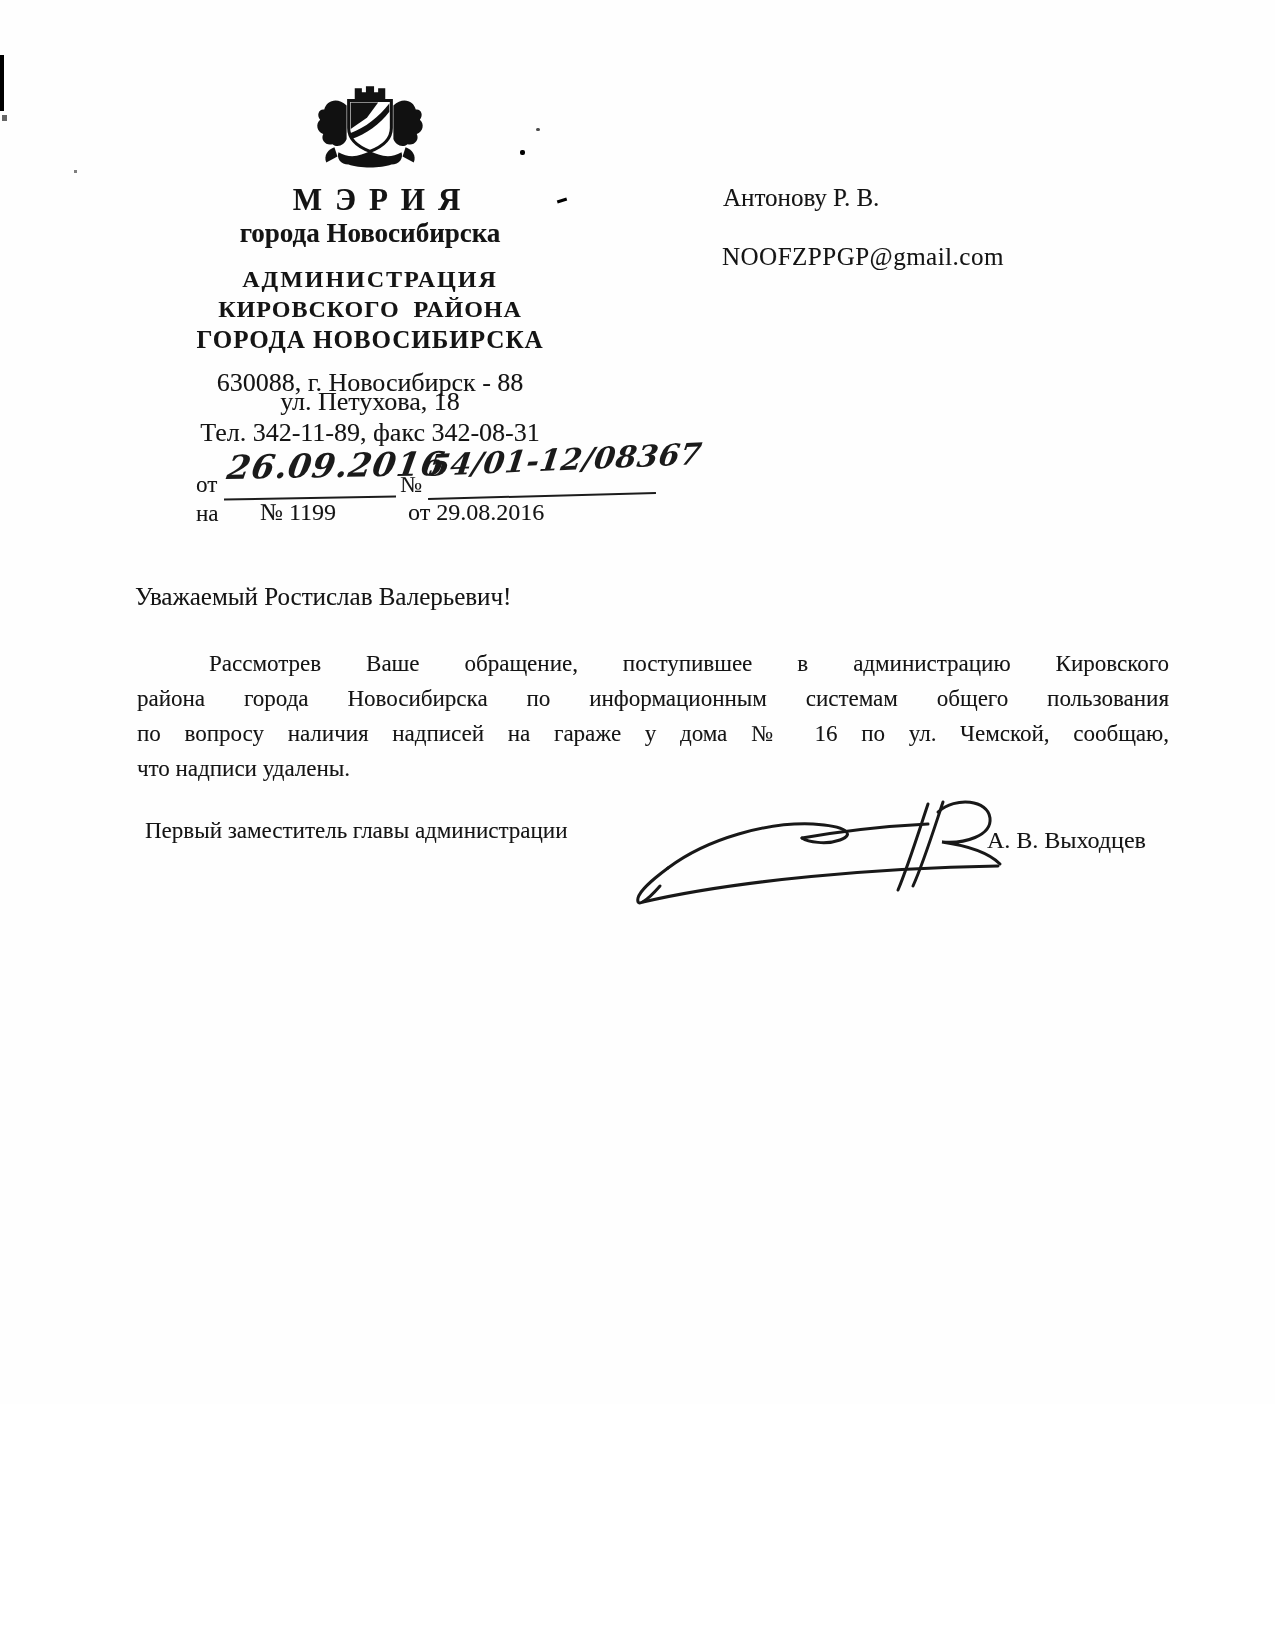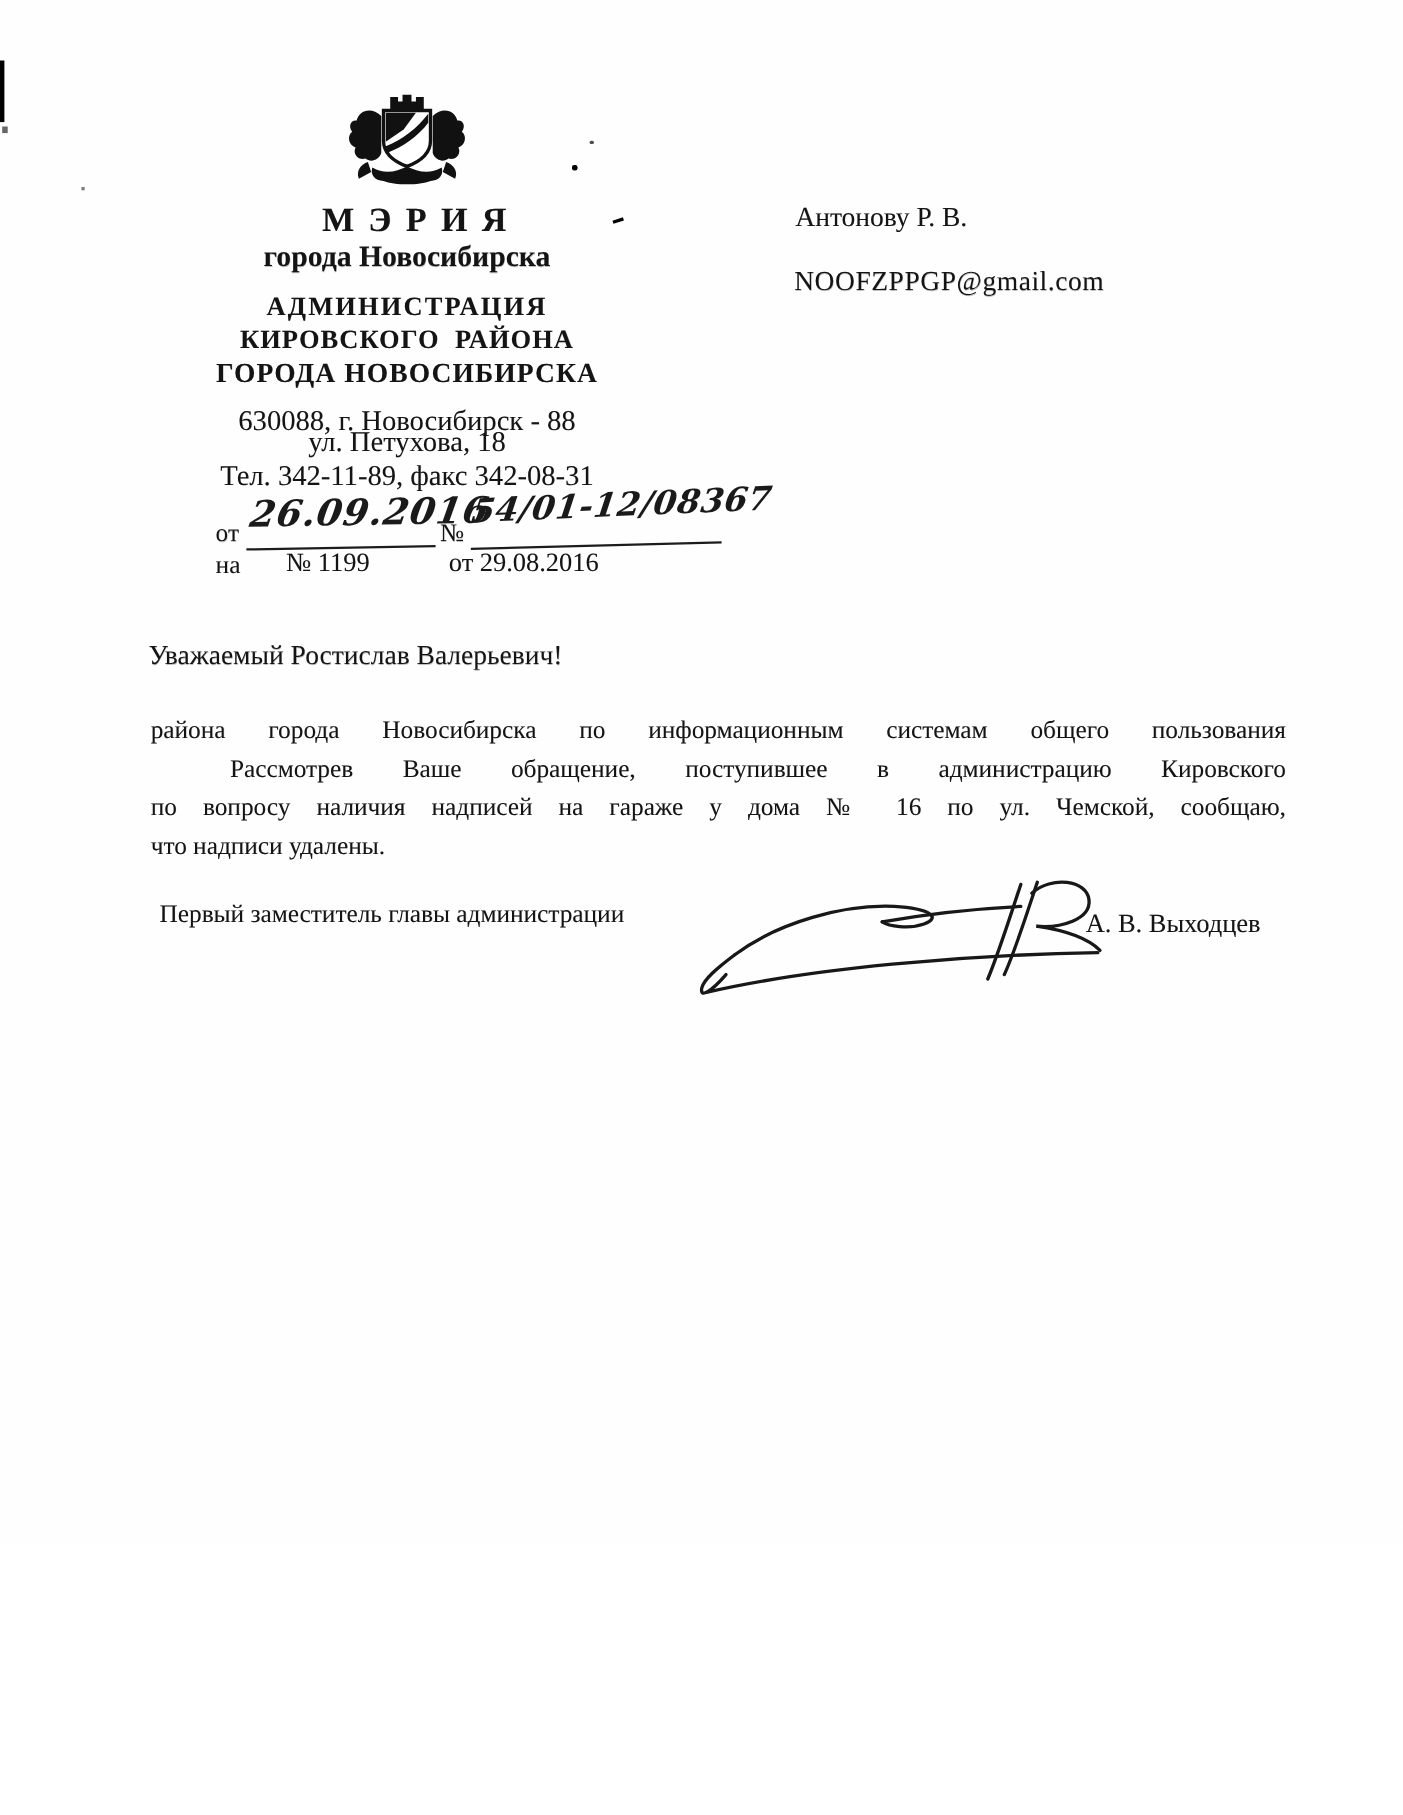--- a/index.html
+++ b/index.html
@@ -108,22 +108,22 @@
   <div class="abs ink ref-label" style="left:196px;top:501px;">на</div>
   <div class="abs ink" style="left:260px;top:499px;font-size:24px;">№ 1199</div>
   <div class="abs ink" style="left:408px;top:499px;font-size:24px;">от 29.08.2016</div>
 
   <div class="abs ink recipient-name">Антонову Р. В.</div>
   <div class="abs ink recipient-email">NOOFZPPGP@gmail.com</div>
 
   <div class="abs ink salutation">Уважаемый Ростислав Валерьевич!</div>
 
   <div class="abs ink body-block">
+    <div class="jline indent">Рассмотрев Ваше обращение, поступившее в администрацию Кировского</div>
     <div class="jline">района города Новосибирска по информационным системам общего пользования</div>
-    <div class="jline indent">Рассмотрев Ваше обращение, поступившее в администрацию Кировского</div>
     <div class="jline">по вопросу наличия надписей на гараже у дома № 16 по ул. Чемской, сообщаю,</div>
     <div>что надписи удалены.</div>
   </div>
 
   <div class="abs ink signoff-title">Первый заместитель главы администрации</div>
   <div class="abs ink signoff-name">А. В. Выходцев</div>
 
   <div class="abs" style="left:598px;top:786px;width:410px;height:130px;">
     <svg width="410" height="130" viewBox="0 0 410 130" xmlns="http://www.w3.org/2000/svg" fill="none" stroke="#181818" stroke-width="3" stroke-linecap="round">
 

